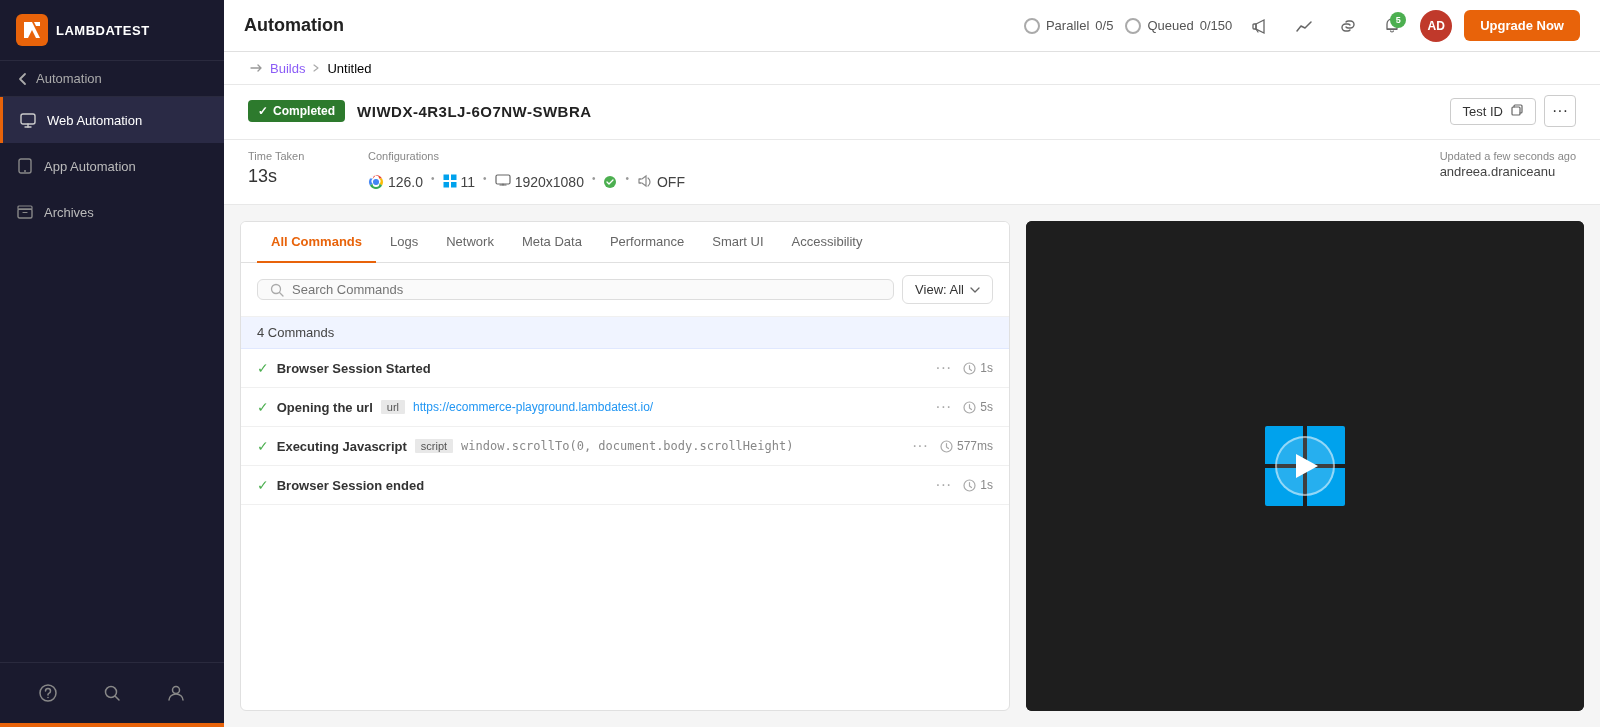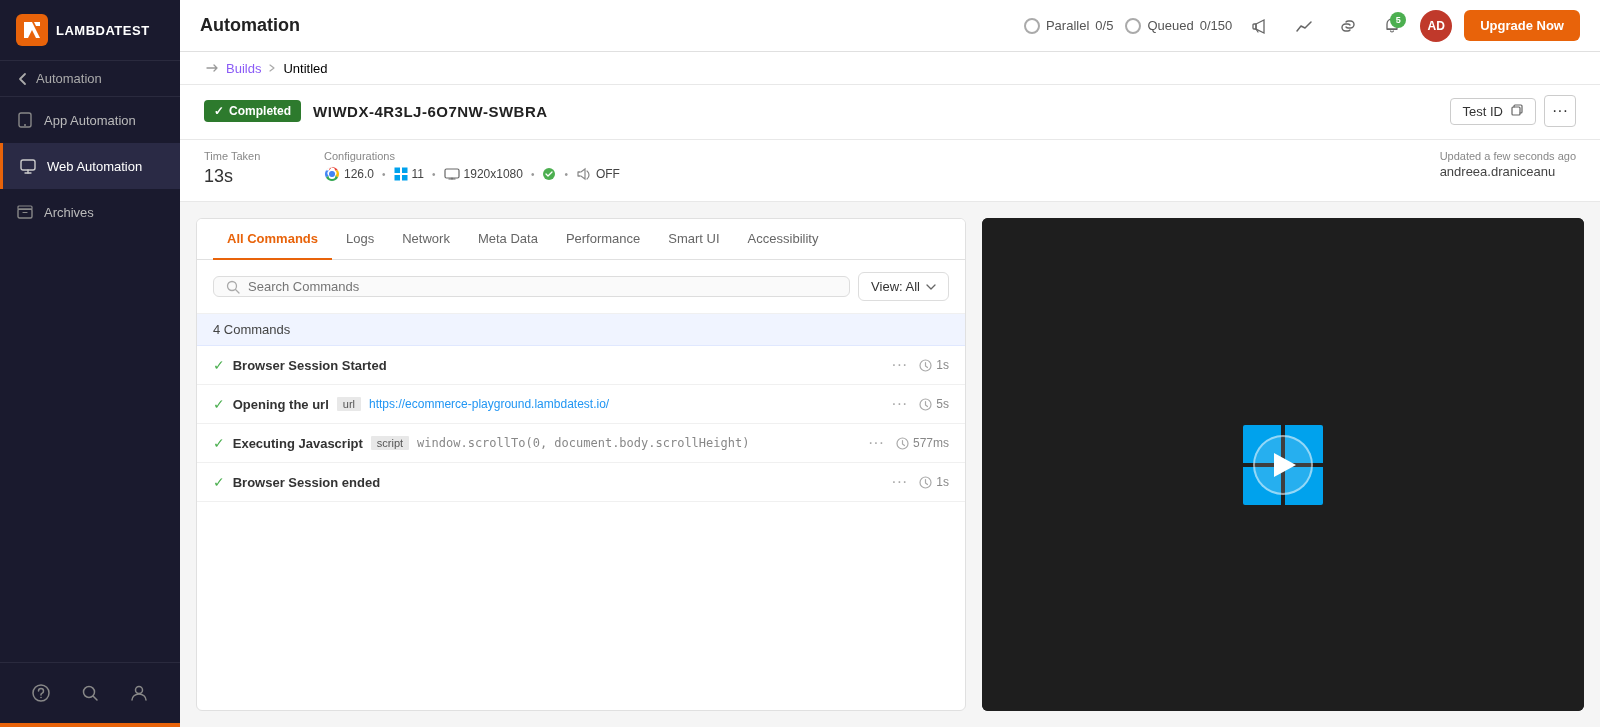--- a/index.html
+++ b/index.html
@@ -1,20 +1,20 @@
 <!DOCTYPE html>
 <html><head>
   <meta charset="utf-8">
   <style>
     * { box-sizing: border-box; margin: 0; padding: 0; }
     body { font-family: -apple-system, BlinkMacSystemFont, 'Segoe UI', sans-serif; background: #f5f5f5; display: flex; height: 727px; overflow: hidden; }
 
     
     .sidebar {
-      width: 180px;
+      width: 224px;
       background: #1a1a2e;
       color: #ccc;
       display: flex;
       flex-direction: column;
       flex-shrink: 0;
       height: 100%;
     }
     .sidebar-logo {
       padding: 14px 16px;
       display: flex;
@@ -297,24 +297,24 @@
     }
     .meta-time-taken { min-width: 80px; }
     .meta-config {
       display: flex;
       align-items: center;
       gap: 8px;
       flex: 1;
     }
     .config-item {
       display: flex;
-      align-items: center;
       gap: 4px;
-      font-size: 12px;
+      font-size: 14px;
       color: #444;
+      margin-top: 8px;
     }
     .dot-sep { color: #999; font-size: 10px; }
     .meta-updated {
       margin-left: auto;
     }
     .meta-updated-label { font-size: 11px; color: #888; }
     .meta-user { font-size: 13px; color: #444; margin-top: 2px; }
 
     
     .panel-area {
@@ -532,38 +532,38 @@
     </svg>
     <span class="logo-text">LAMBDATEST</span>
   </div>
   <div class="sidebar-back">
     <svg width="14" height="14" viewBox="0 0 14 14" fill="none">
       <path d="M9 2 L4 7 L9 12" stroke="#aaa" stroke-width="1.8" stroke-linecap="round" stroke-linejoin="round"></path>
     </svg>
     <span>Automation</span>
   </div>
   <nav class="sidebar-nav">
-    <div class="nav-item">
-      <span class="nav-icon">
-        <svg width="14" height="16" viewBox="0 0 14 16" fill="none">
-          <rect x="1" y="1" width="12" height="14" rx="2" stroke="#888" stroke-width="1.4" fill="none"></rect>
-          <circle cx="7" cy="13" r="1" fill="#888"></circle>
-        </svg>
-      </span>
-      <span>App Automation</span>
-    </div>
     <div class="nav-item active">
       <span class="nav-icon">
         <svg width="16" height="16" viewBox="0 0 16 16" fill="none">
           <rect x="1" y="2" width="14" height="10" rx="2" stroke="#ccc" stroke-width="1.4" fill="none"></rect>
           <path d="M5 15 L11 15" stroke="#ccc" stroke-width="1.4" stroke-linecap="round"></path>
           <path d="M8 12 L8 15" stroke="#ccc" stroke-width="1.4" stroke-linecap="round"></path>
         </svg>
       </span>
       <span>Web Automation</span>
+    </div>
+    <div class="nav-item">
+      <span class="nav-icon">
+        <svg width="14" height="16" viewBox="0 0 14 16" fill="none">
+          <rect x="1" y="1" width="12" height="14" rx="2" stroke="#888" stroke-width="1.4" fill="none"></rect>
+          <circle cx="7" cy="13" r="1" fill="#888"></circle>
+        </svg>
+      </span>
+      <span>App Automation</span>
     </div>
     <div class="nav-item">
       <span class="nav-icon">
         <svg width="16" height="14" viewBox="0 0 16 14" fill="none">
           <rect x="1" y="4" width="14" height="9" rx="1.5" stroke="#888" stroke-width="1.4" fill="none"></rect>
           <rect x="1" y="1" width="14" height="3.5" rx="1" stroke="#888" stroke-width="1.2" fill="none"></rect>
           <path d="M6 7.5 L10 7.5" stroke="#888" stroke-width="1.2" stroke-linecap="round"></path>
         </svg>
       </span>
       <span>Archives</span>

